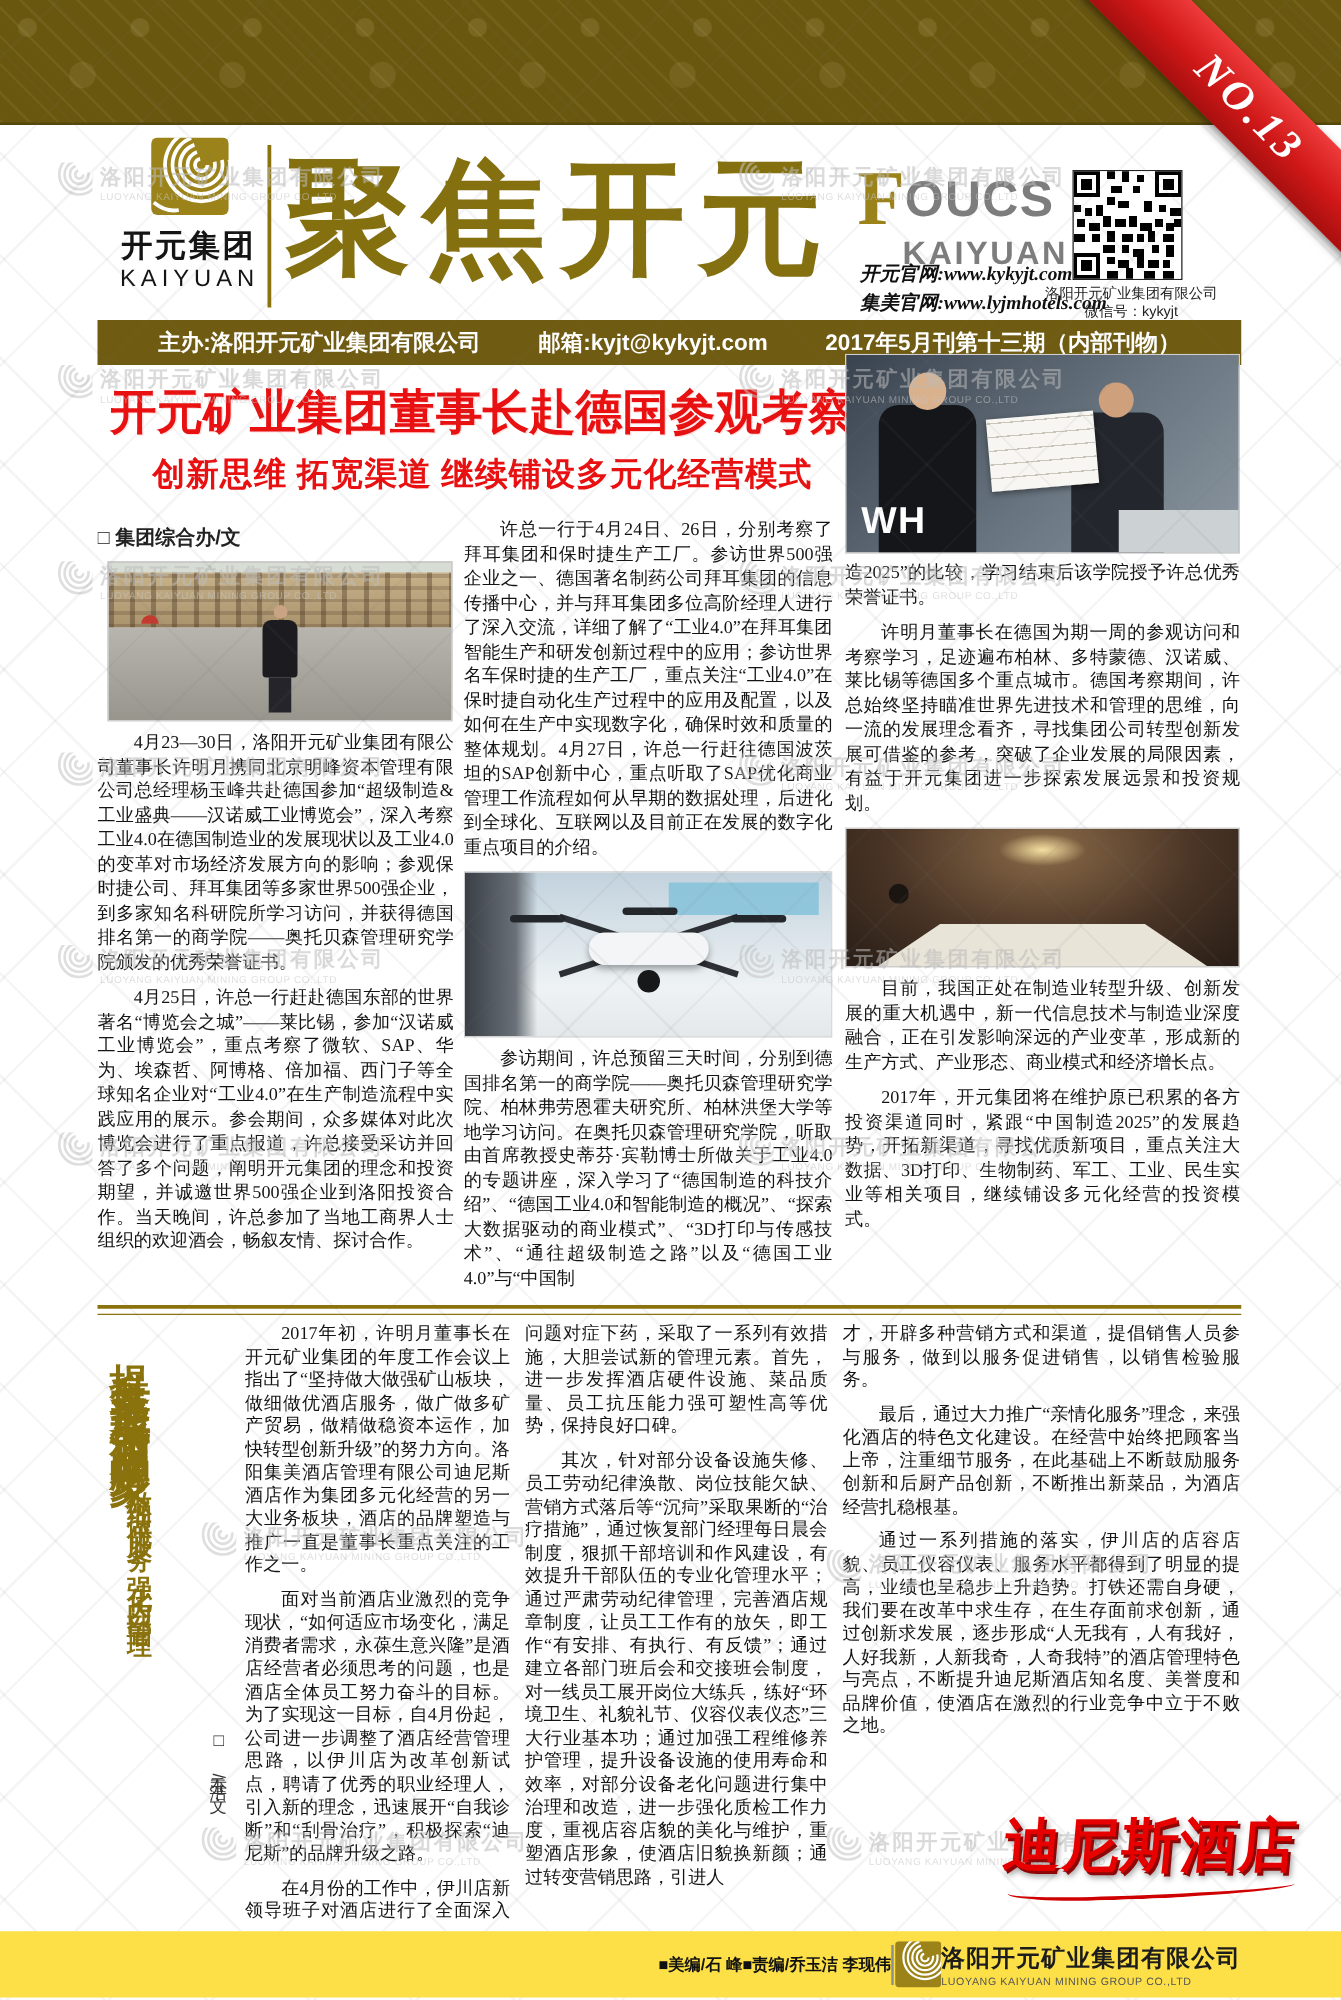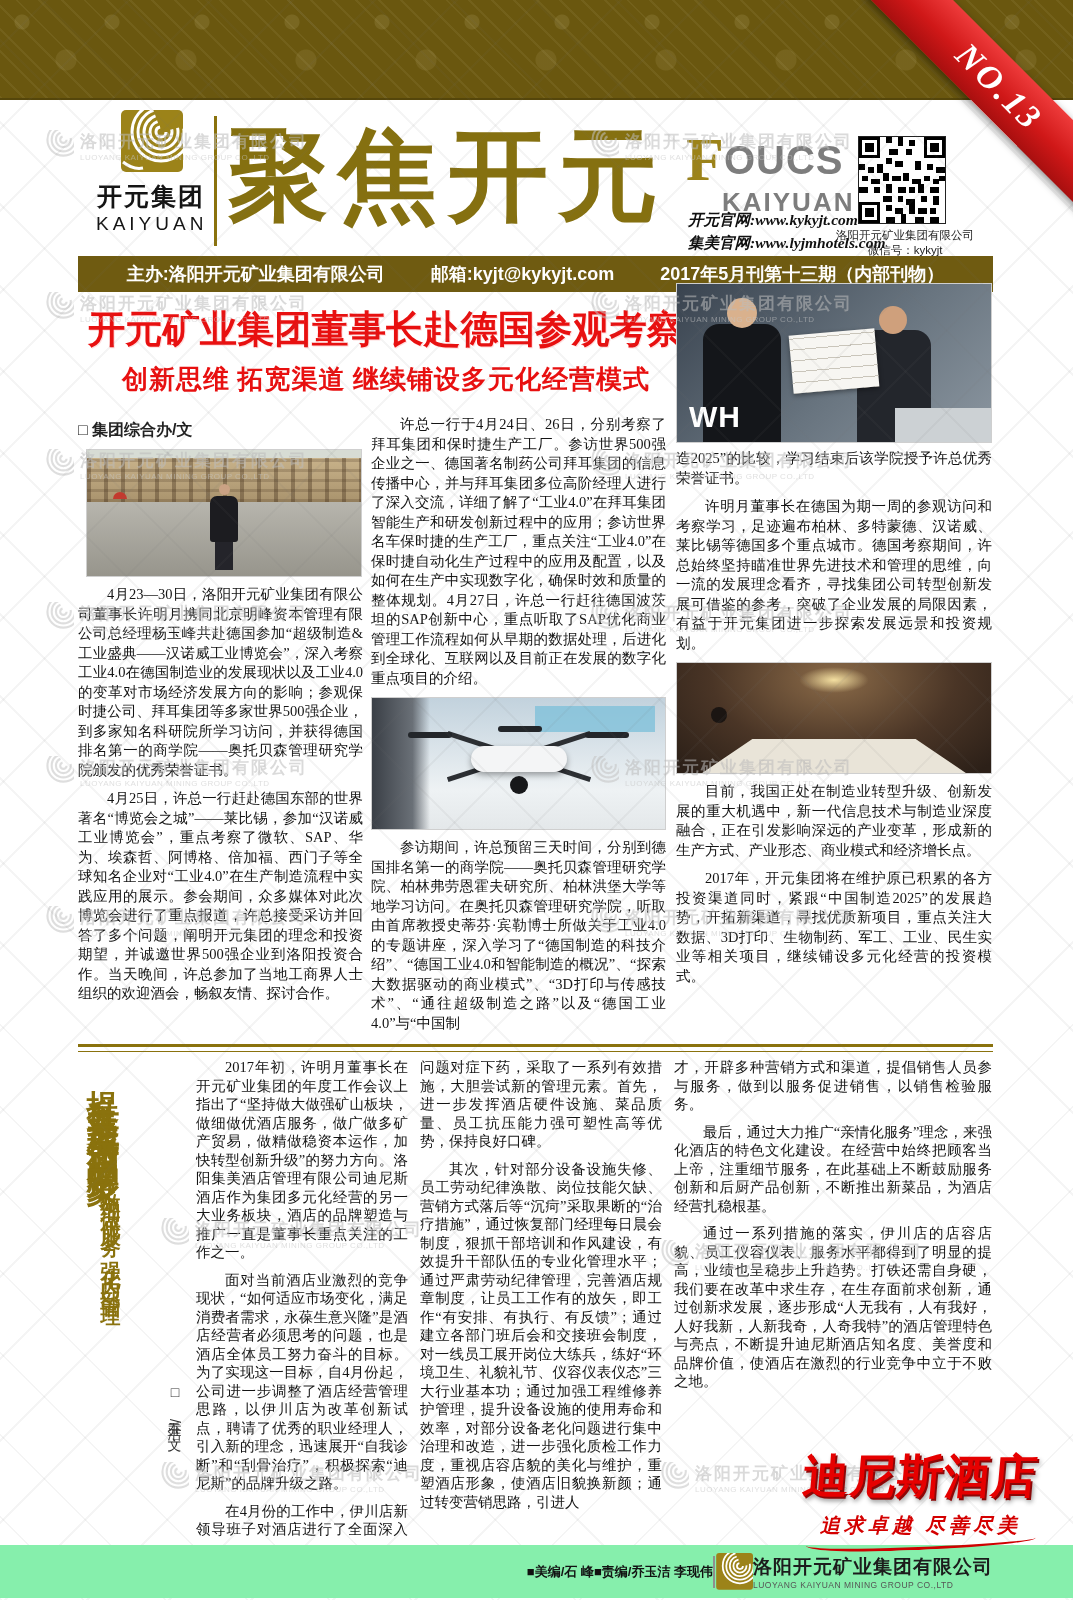--- a/index.html
+++ b/index.html
@@ -128,21 +128,21 @@
 
   
   .dinis { position:absolute; left:768px; top:1446px; width:305px; z-index:8; text-align:center; }
   .dinis-name { font-family:"Liberation Sans",sans-serif; font-weight:900; font-size:46px; color:#e60000;
     letter-spacing:1px; transform:skewX(-5deg); white-space:nowrap;
     text-shadow:2px 2px 0 #8d0707, 3px 4px 5px rgba(0,0,0,.45); }
   .dinis-tagline { margin-top:4px; font-style:italic; font-weight:700; font-size:20px; color:#d40000; letter-spacing:4px; white-space:nowrap; }
   .dinis-swoosh { width:230px; height:9px; margin:2px auto 0; border-bottom:3px solid #cf0000; border-radius:0 0 70% 40%/0 0 9px 9px; transform:rotate(-2deg); }
 
   
-  .footer { position:absolute; left:0; top:1545px; width:1073px; height:53px; background:#86efac;
+  .footer { position:absolute; left:0; top:1545px; width:1073px; height:53px; background:#fde047;
     display:flex; align-items:center; justify-content:flex-end; padding-right:80px; z-index:7; }
   .credit { font-family:"Liberation Sans",sans-serif; font-weight:700; font-size:13px; color:#111; white-space:nowrap; }
   .footer-sep { width:2px; height:32px; background:#8f8f8f; }
   .footer-logo { width:38px; height:38px; }
   .footer-co .cn { font-family:"Liberation Sans",sans-serif; font-weight:700; font-size:19px; color:#1c1c1c; letter-spacing:1px; }
   .footer-co .en { font-family:"Liberation Sans",sans-serif; font-size:8.5px; color:#555; letter-spacing:.5px; }
 
   
   #wm-layer { position:absolute; inset:0; z-index:4; pointer-events:none; }
   .wm { position:absolute; display:flex; align-items:flex-start; gap:6px; opacity:.55; }
@@ -296,21 +296,20 @@
     <p>其次，针对部分设备设施失修、员工劳动纪律涣散、岗位技能欠缺、营销方式落后等“沉疴”采取果断的“治疗措施”，通过恢复部门经理每日晨会制度，狠抓干部培训和作风建设，有效提升干部队伍的专业化管理水平；通过严肃劳动纪律管理，完善酒店规章制度，让员工工作有的放矢，即工作“有安排、有执行、有反馈”；通过建立各部门班后会和交接班会制度，对一线员工展开岗位大练兵，练好“环境卫生、礼貌礼节、仪容仪表仪态”三大行业基本功；通过加强工程维修养护管理，提升设备设施的使用寿命和效率，对部分设备老化问题进行集中治理和改造，进一步强化质检工作力度，重视店容店貌的美化与维护，重塑酒店形象，使酒店旧貌换新颜；通过转变营销思路，引进人</p>
   </div>
   <div class="a2col" id="a2-col3">
     <p class="noindent">才，开辟多种营销方式和渠道，提倡销售人员参与服务，做到以服务促进销售，以销售检验服务。</p>
     <p>最后，通过大力推广“亲情化服务”理念，来强化酒店的特色文化建设。在经营中始终把顾客当上帝，注重细节服务，在此基础上不断鼓励服务创新和后厨产品创新，不断推出新菜品，为酒店经营扎稳根基。</p>
     <p>通过一系列措施的落实，伊川店的店容店貌、员工仪容仪表、服务水平都得到了明显的提高，业绩也呈稳步上升趋势。打铁还需自身硬，我们要在改革中求生存，在生存面前求创新，通过创新求发展，逐步形成“人无我有，人有我好，人好我新，人新我奇，人奇我特”的酒店管理特色与亮点，不断提升迪尼斯酒店知名度、美誉度和品牌价值，使酒店在激烈的行业竞争中立于不败之地。</p>
   </div>
 
   <div class="dinis">
     <div class="dinis-name">迪尼斯酒店</div>
-    <div class="dinis-tagline">追求卓越 尽善尽美</div>
     <div class="dinis-swoosh"></div>
   </div>
 
   <div class="footer">
     <span class="credit">■美编/石 峰</span>
     <span class="credit">■责编/乔玉洁 李现伟</span>
     <div class="footer-sep"></div>
     <svg class="footer-logo" viewBox="0 0 64 64">
       <rect x="2" y="0" width="62" height="62" rx="5" fill="#9c8319"></rect>
       <g fill="none" stroke="#fff" stroke-width="3">

